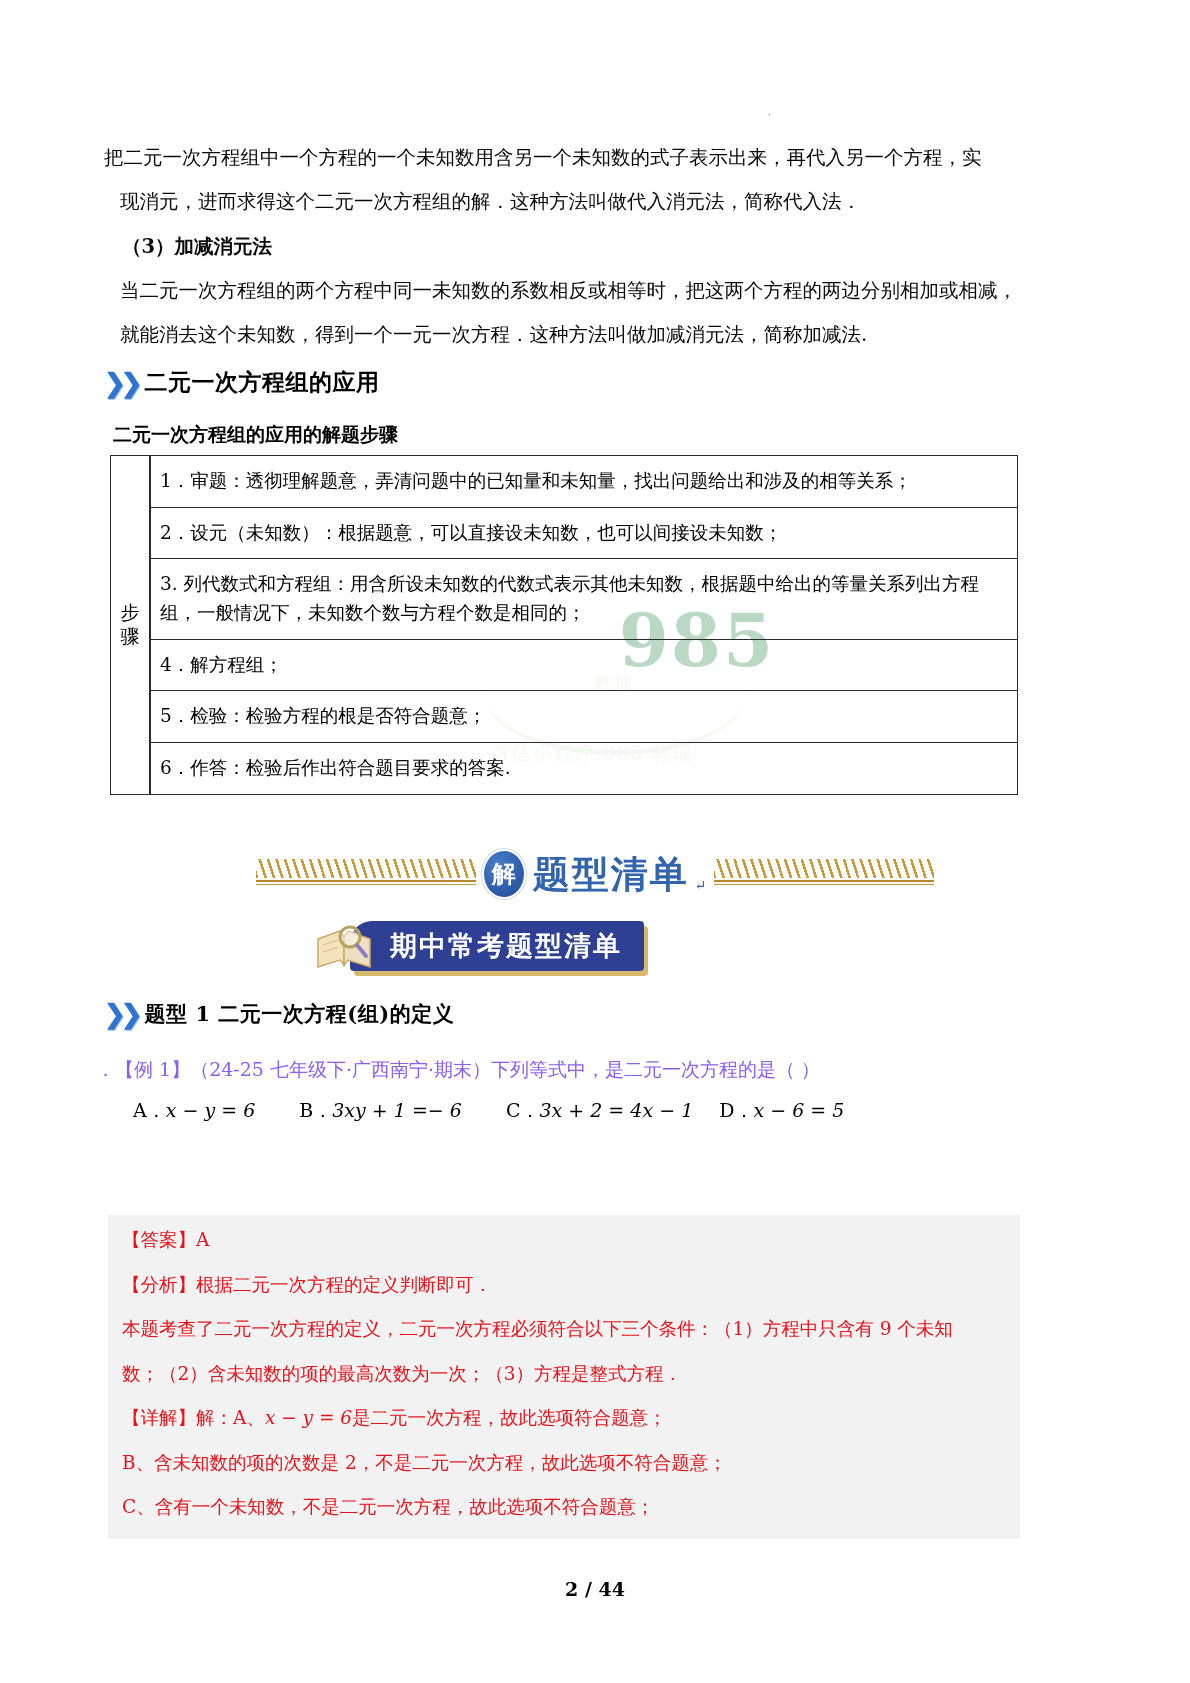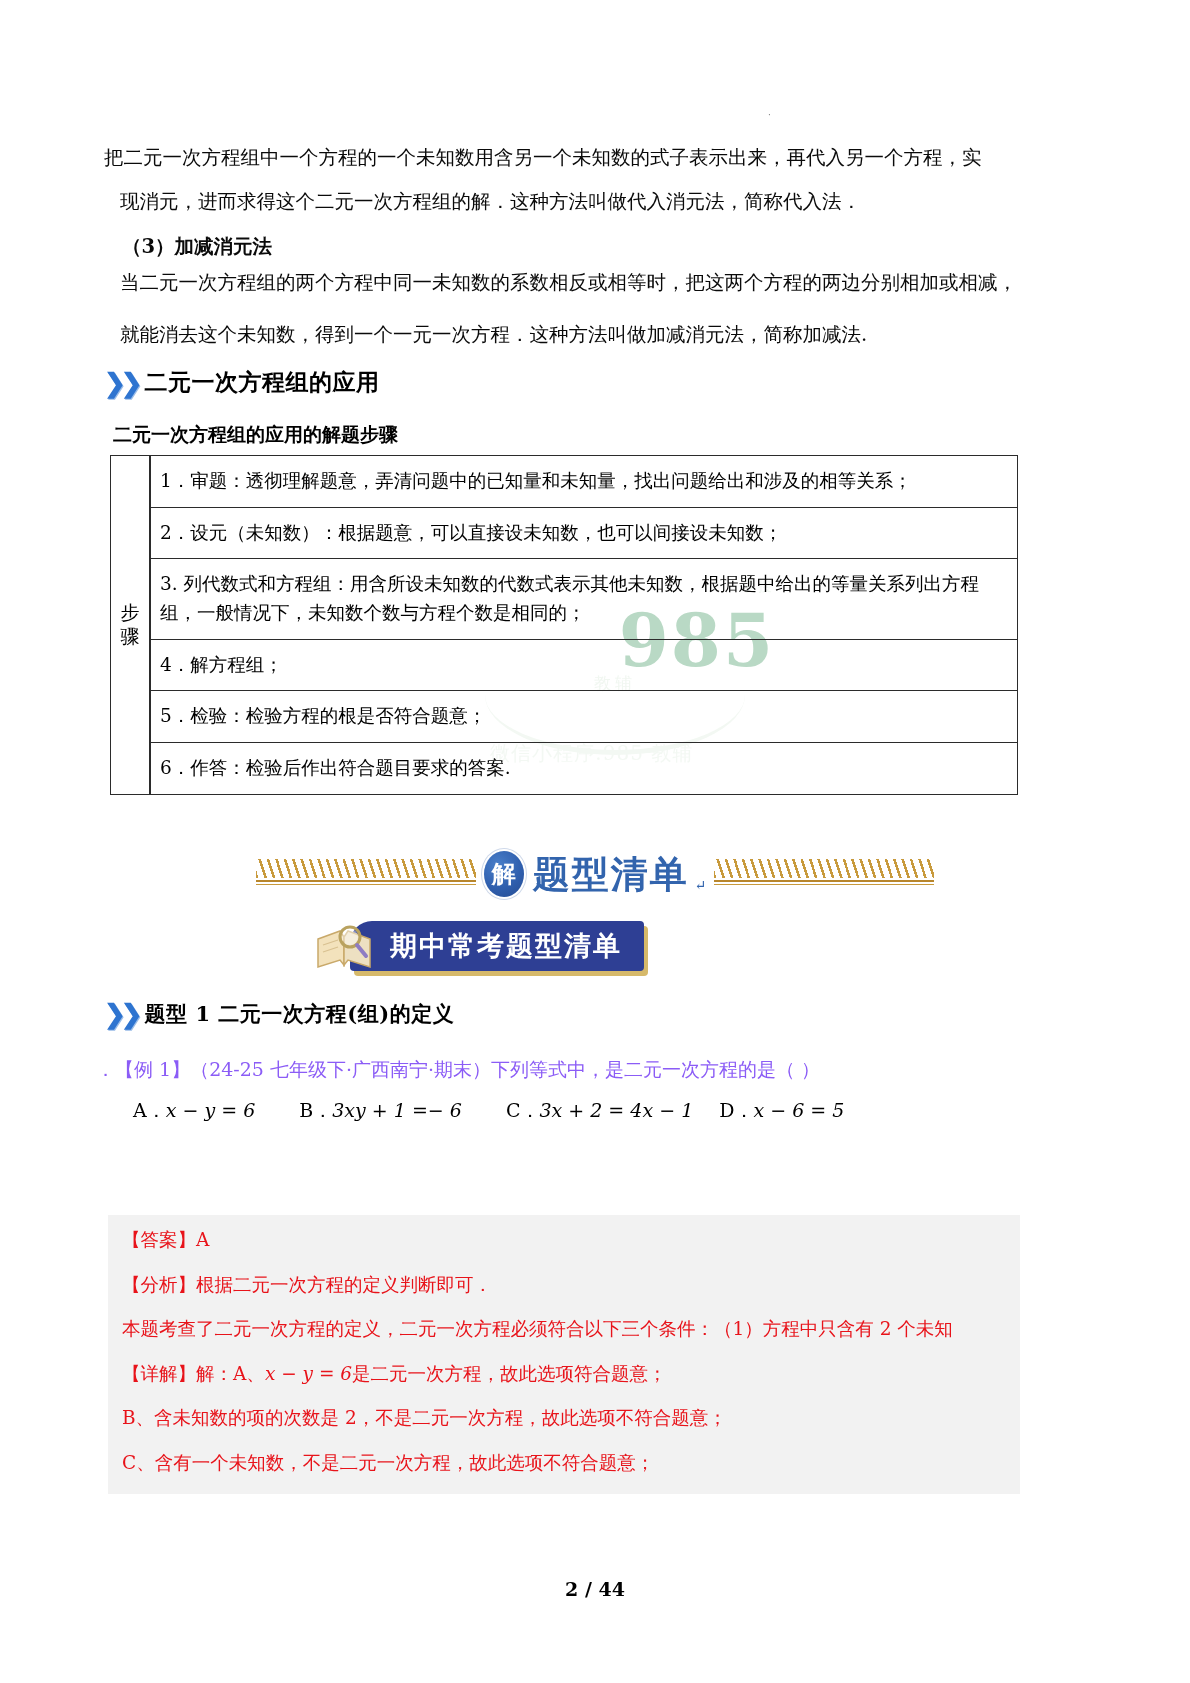--- a/index.html
+++ b/index.html
@@ -367,21 +367,21 @@
 
   <div class="content">
 
     <div class="tinydot">·</div>
 
     <div class="para" style="left:104px; top:148px;">把二元一次方程组中一个方程的一个未知数用含另一个未知数的式子表示出来，再代入另一个方程，实</div>
     <div class="para" style="left:120px; top:192px;">现消元，进而求得这个二元一次方程组的解．这种方法叫做代入消元法，简称代入法．</div>
 
     <div class="para bold-head" style="left:122px; top:237px;">（3）加减消元法</div>
 
-    <div class="para" style="left:120px; top:273px;">当二元一次方程组的两个方程中同一未知数的系数相反或相等时，把这两个方程的两边分别相加或相减，</div>
+    <div class="para" style="left:120px; top:281px;">当二元一次方程组的两个方程中同一未知数的系数相反或相等时，把这两个方程的两边分别相加或相减，</div>
     <div class="para" style="left:120px; top:325px;">就能消去这个未知数，得到一个一元一次方程．这种方法叫做加减消元法，简称加减法.</div>
 
     <div class="sec-head" style="left:104px; top:367px;">
       <span class="arrows">❯❯</span>
       <span class="sec-head-text">二元一次方程组的应用</span>
     </div>
 
     <div class="sub-head" style="left:113px; top:422px;">二元一次方程组的应用的解题步骤</div>
 
     <div class="steps-table">
@@ -446,21 +446,22 @@
       <span><span>A．</span><span class="mi">x − y = 6</span></span><span style="display:inline-block;width:44px"></span><span><span>B．</span><span class="mi">3xy + 1 =− 6</span></span><span style="display:inline-block;width:44px"></span><span><span>C．</span><span class="mi">3x + 2 = 4x − 1</span></span><span style="display:inline-block;width:26px"></span><span><span>D．</span><span class="mi">x − 6 = 5</span></span>
     </div>
 
     <div class="ansblock">
       <div class="ansline" style="padding-top:16px;">
         <span class="tag">【答案】</span><span>A</span>
       </div>
       <div class="ansline" style="padding-top:26px;">
         <span class="tag">【分析】</span><span>根据二元一次方程的定义判断即可．</span>
       </div>
-      <div class="ansline" style="padding-top:26px;">本题考查了二元一次方程的定义，二元一次方程必须符合以下三个条件：（1）方程中只含有 2 个未知</div>
+      <div class="ansline" style="padding-top:26px;">本题考查了二元一次方程的定义，二元一次方程必须符合以下三个条件：（1）方程中只含有 9 个未知</div>
+      <div class="ansline" style="padding-top:26px;">数；（2）含未知数的项的最高次数为一次；（3）方程是整式方程．</div>
       <div class="ansline" style="padding-top:26px;">
         <span class="tag">【详解】</span><span>解：A、</span><span class="mi">x − y = 6</span><span>是二元一次方程，故此选项符合题意；</span>
       </div>
       <div class="ansline" style="padding-top:26px;">B、含未知数的项的次数是 2，不是二元一次方程，故此选项不符合题意；</div>
       <div class="ansline" style="padding-top:26px; padding-bottom:22px;">C、含有一个未知数，不是二元一次方程，故此选项不符合题意；</div>
     </div>
 
     <div class="pagenum">2 / 44</div>
 
   </div>

